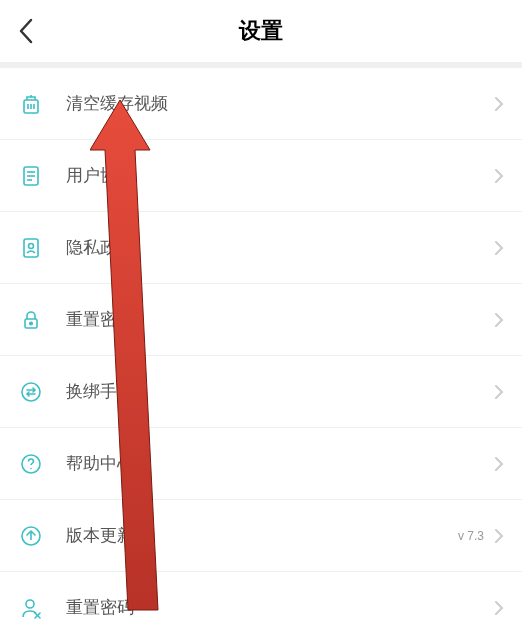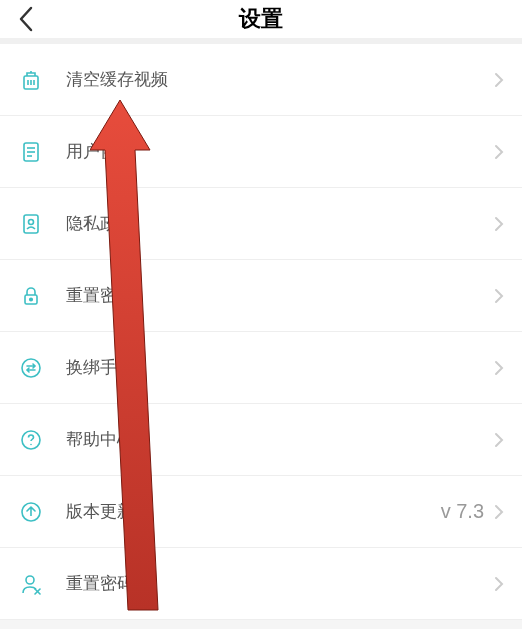--- a/index.html
+++ b/index.html
@@ -9,21 +9,21 @@
     }
     body {
       width: 522px;
       height: 629px;
       font-family: -apple-system, BlinkMacSystemFont, "Helvetica Neue", Arial, sans-serif;
       background: #f5f5f5;
       overflow: hidden;
       position: relative;
     }
     .header {
-      height: 44px;
+      height: 68px;
       background: #fff;
       display: flex;
       align-items: center;
       position: relative;
       border-bottom: 6px solid #f0f0f0;
     }
     .back-button {
       position: absolute;
       left: 14px;
       top: 50%;
@@ -61,21 +61,21 @@
       justify-content: center;
       margin-right: 22px;
       color: #3dbfc4;
     }
     .item-label {
       flex: 1;
       font-size: 17px;
       color: #555;
     }
     .item-value {
-      font-size: 20px;
+      font-size: 12px;
       color: #999;
       margin-right: 10px;
     }
     .chevron {
       color: #ccc;
       display: flex;
       align-items: center;
     }
     
     .red-arrow {

